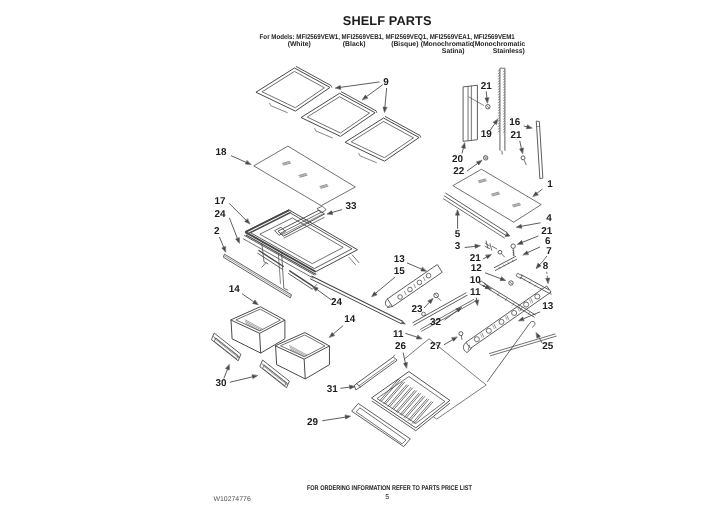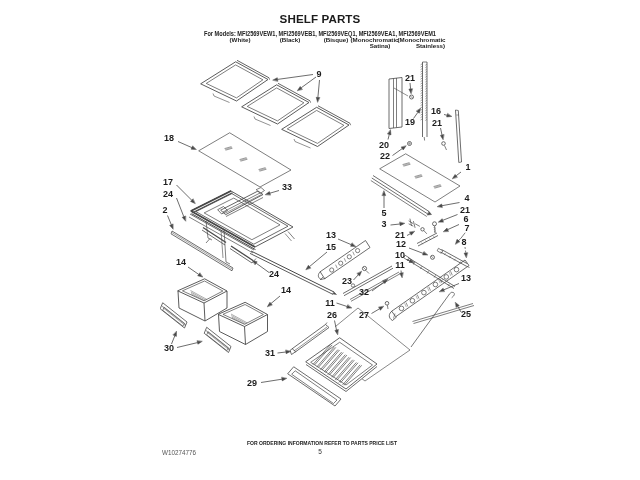--- a/index.html
+++ b/index.html
@@ -1,16 +1,16 @@
 <!DOCTYPE html>
 <html><head>
 <meta charset="utf-8">
 <style>
   html,body { margin:0; padding:0; background:#ffffff; }
-  #page { position:relative; width:594px; height:480px; background:#ffffff; overflow:hidden; }
+  #page { position:relative; width:594px; height:480px; background:#ffffff; overflow:hidden;margin-left:32px; }
   svg { position:absolute; left:0; top:0; filter: blur(0.3px); }
 </style>
 </head>
 <body>
 <div id="page">
 <svg width="640" height="480" viewBox="0 0 640 480">
 <text x="320" y="22.5" font-family="Liberation Sans, sans-serif" font-size="11.6px" font-weight="bold" text-anchor="middle" fill="#1c1c1c" letter-spacing="0.1">SHELF PARTS</text>
 <text x="320" y="35.5" font-family="Liberation Sans, sans-serif" font-size="6.4px" font-weight="bold" text-anchor="middle" fill="#222" textLength="232" lengthAdjust="spacingAndGlyphs">For Models: MFI2569VEW1, MFI2569VEB1, MFI2569VEQ1, MFI2569VEA1, MFI2569VEM1</text>
 <g font-family="Liberation Sans, sans-serif" font-size="6.2px" font-weight="bold" text-anchor="middle" fill="#222">
 <text x="240" y="42">(White)</text>

